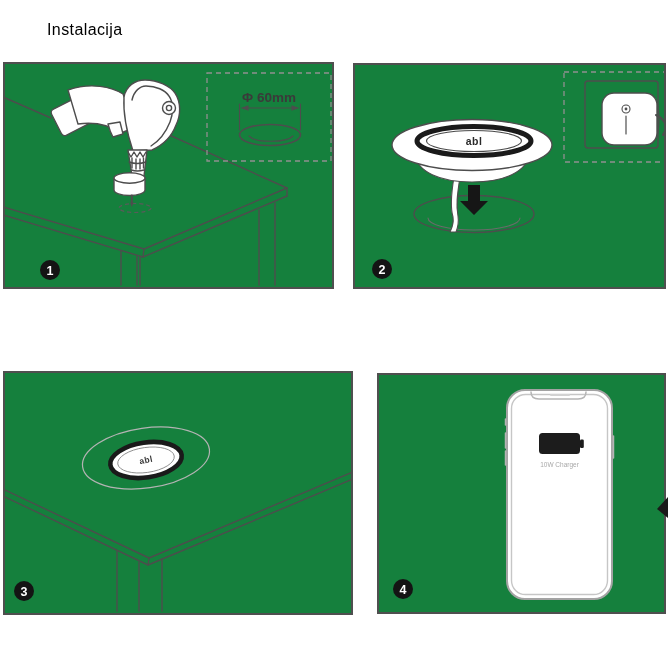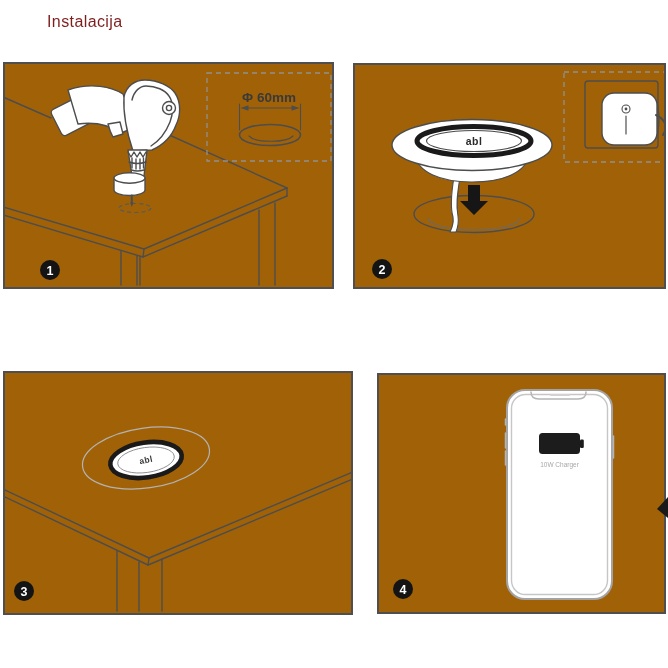--- a/index.html
+++ b/index.html
@@ -1,20 +1,20 @@
 <!DOCTYPE html>
 <html><head>
 <meta charset="utf-8">
 <style>
   html,body{margin:0;padding:0;background:#ffffff;}
   body{width:668px;height:668px;position:relative;overflow:hidden;
        font-family:"Liberation Sans", sans-serif;}
-  .page-title{position:absolute;left:47px;top:13px;font-size:16px;font-weight:500;
-       color:#7f1d1d;letter-spacing:.4px;}
-  .panel{position:absolute;border:2px solid #4f4f4f;background:#a16207;box-sizing:border-box;}
+  .page-title{position:absolute;left:47px;top:21px;font-size:16px;font-weight:500;
+       color:#000000;letter-spacing:.4px;}
+  .panel{position:absolute;border:2px solid #4f4f4f;background:#15803d;box-sizing:border-box;}
   #panel1{left:3px;top:62px;width:331px;height:227px;}
   #panel2{left:353px;top:63px;width:313px;height:226px;}
   #panel3{left:3px;top:371px;width:350px;height:244px;}
   #panel4{left:377px;top:373px;width:289px;height:241px;}
   .panel svg{display:block;width:100%;height:100%;}
   .art{stroke:#4d4d4d;stroke-width:1.4;fill:none;stroke-linecap:round;stroke-linejoin:round;}
   .artw{stroke:#4d4d4d;stroke-width:1.4;fill:#ffffff;stroke-linecap:round;stroke-linejoin:round;}
   .lite{stroke:#b5b5b5;stroke-width:1.5;fill:none;stroke-linecap:round;stroke-linejoin:round;}
   .dash{stroke:#909090;stroke-width:1.3;fill:none;stroke-dasharray:5 4;}
   .badge-circle{fill:#141414;}

